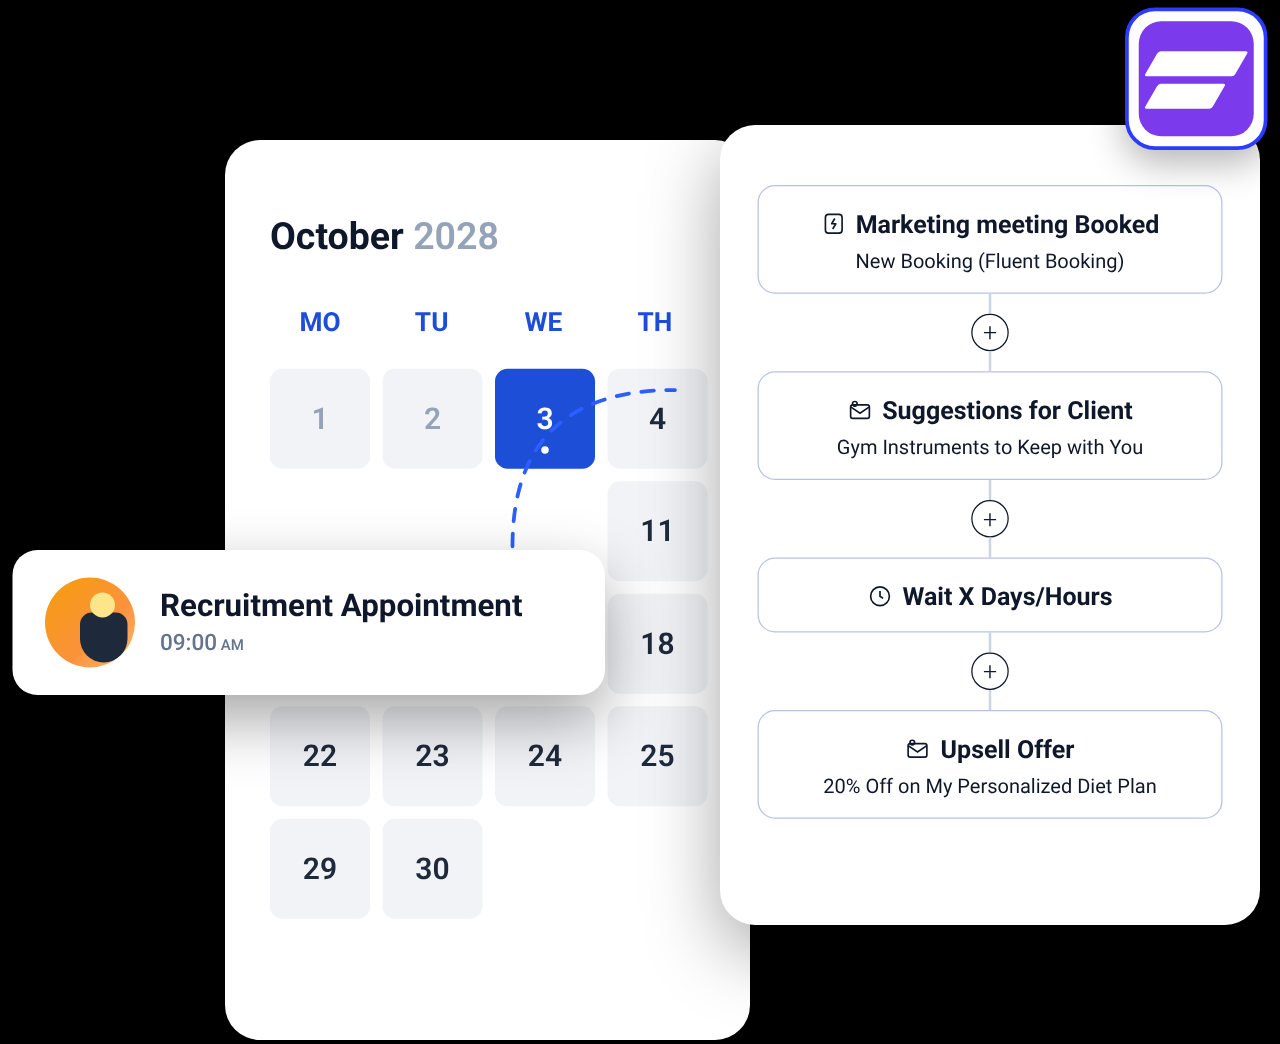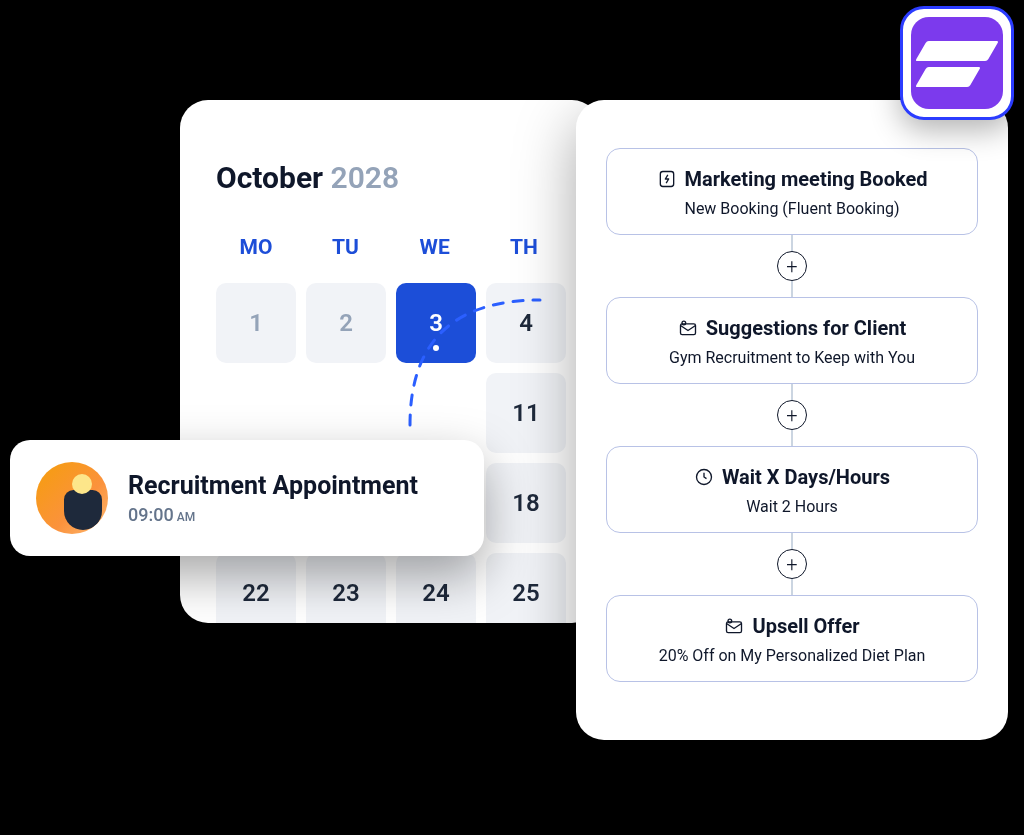--- a/index.html
+++ b/index.html
@@ -9,23 +9,23 @@
     background: #000;
     font-family: -apple-system, BlinkMacSystemFont, "Segoe UI", Roboto, sans-serif;
     position: relative;
     overflow: hidden;
   }
 
   
   .calendar-card {
     position: absolute;
     left: 180px;
-    top: 100px;
+    top: 112px;
     width: 420px;
-    height: 523px;
+    height: 720px;
     background: #fff;
     border-radius: 28px;
     box-shadow: 0 20px 60px rgba(0,0,0,.35);
     padding: 60px 36px 30px 36px;
     overflow: hidden;
   }
   .cal-title { font-size: 30px; font-weight: 700; color: #0f172a; }
   .cal-title .year { color: #94a3b8; font-weight: 600; }
   .dow-row {
     display: flex;
@@ -291,34 +291,33 @@
       <div class="connector"></div>
       <div class="step">
         <div class="step-title">
           <svg class="step-icon" width="20" height="20" viewBox="0 0 24 24" fill="none" stroke="#0f172a" stroke-width="1.6">
             <rect x="3" y="7" width="18" height="13" rx="2"></rect>
             <path d="M3 9l9 6 9-6"></path>
             <circle cx="7" cy="6" r="2.2"></circle>
           </svg>
           <span>Suggestions for Client</span>
         </div>
-        <div class="step-sub">Gym Recruitment to Keep with You</div>
+        <div class="step-sub">Gym Instruments to Keep with You</div>
       </div>
       <div class="connector"></div>
       <div class="add-btn">+</div>
       <div class="connector"></div>
       <div class="step">
         <div class="step-title">
           <svg class="step-icon" width="20" height="20" viewBox="0 0 24 24" fill="none" stroke="#0f172a" stroke-width="1.6">
             <circle cx="12" cy="12" r="9"></circle>
             <path d="M12 7v5l3 2"></path>
           </svg>
           <span>Wait X Days/Hours</span>
         </div>
-        <div class="step-sub">Wait 2 Hours</div>
       </div>
       <div class="connector"></div>
       <div class="add-btn">+</div>
       <div class="connector"></div>
       <div class="step">
         <div class="step-title">
           <svg class="step-icon" width="20" height="20" viewBox="0 0 24 24" fill="none" stroke="#0f172a" stroke-width="1.6">
             <rect x="3" y="7" width="18" height="13" rx="2"></rect>
             <path d="M3 9l9 6 9-6"></path>
             <circle cx="7" cy="6" r="2.2"></circle>

